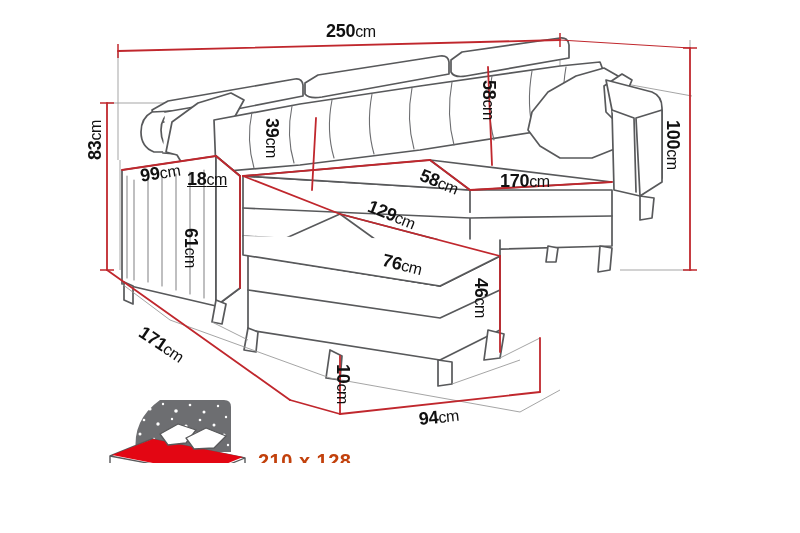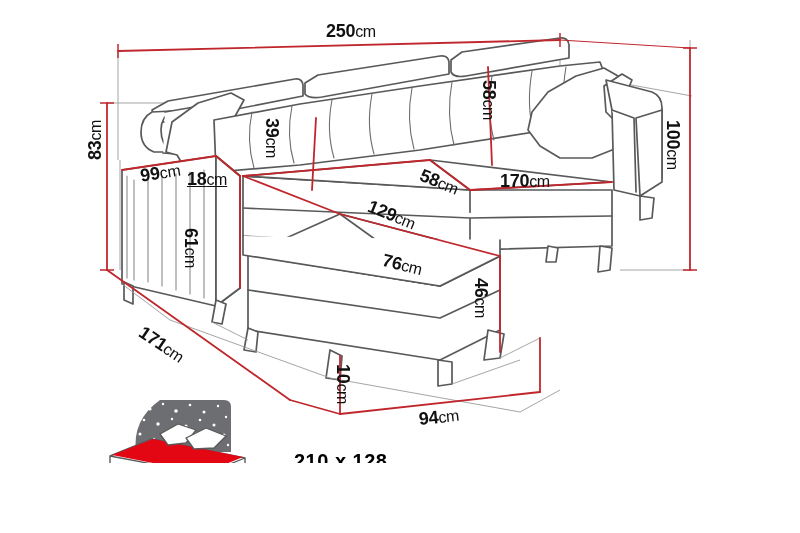--- a/index.html
+++ b/index.html
@@ -34,24 +34,23 @@
   }
   .dim-label .u {
     font-weight: normal;
     font-size: 16px;
   }
   .bed-label {
     position: absolute;
     font-family: "Liberation Sans", sans-serif;
     font-weight: bold;
     font-size: 20px;
-    color: #000000;
+    color: #c2410c;
     white-space: nowrap;
     letter-spacing: 0.5px;
-    margin-left: 36px;
   }
 </style>
 </head>
 <body>
 
 <div id="stage">
 
   <svg class="drawing" viewBox="0 0 800 533">
 
     <g stroke="#9b9b9b" stroke-width="0.9" fill="none">

